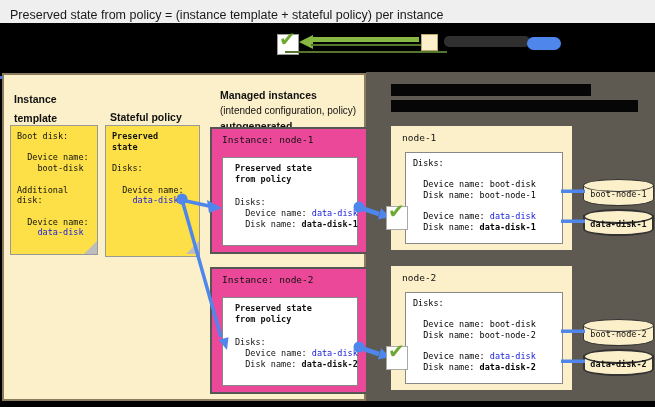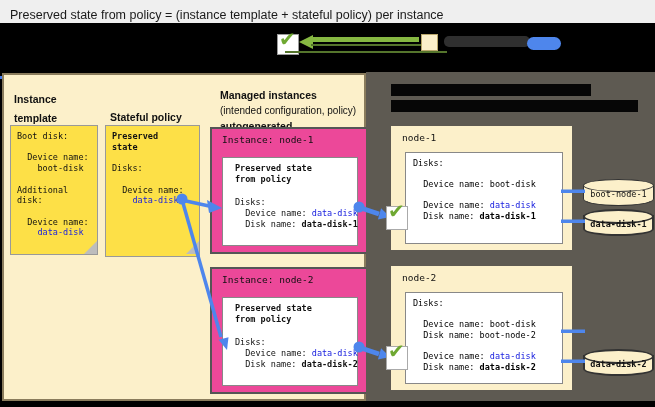--- a/index.html
+++ b/index.html
@@ -161,20 +161,21 @@
 <div class="abs right-panel">
   <div class="abs redact" style="left:25px;top:12px;width:200px;height:12px;"></div>
   <div class="abs redact" style="left:25px;top:28px;width:247px;height:12px;"></div>
 
   <div class="abs node-box" style="left:25px;top:54px;width:181px;height:124px;">
     <div class="node-label">node-1</div>
     <div class="node-inner">
         <div class="ln"><span class="p">Disks:</span></div>
         <div class="ln"><span class="p"> </span></div>
         <div class="ln"><span class="p">  Device name: boot-disk</span></div>
+        <div class="ln"><span class="p">  Disk name: boot-node-1</span></div>
         <div class="ln"><span class="p"> </span></div>
         <div class="ln"><span class="p">  Device name: </span><span class="b">data-disk</span></div>
         <div class="ln"><span class="p">  Disk name: </span><span class="s">data-disk-1</span></div>
       </div>
   </div>
 
   <div class="abs node-box" style="left:25px;top:194px;width:181px;height:124px;">
     <div class="node-label">node-2</div>
     <div class="node-inner">
         <div class="ln"><span class="p">Disks:</span></div>
@@ -185,20 +186,23 @@
         <div class="ln"><span class="p">  Device name: </span><span class="b">data-disk</span></div>
         <div class="ln"><span class="p">  Disk name: </span><span class="s">data-disk-2</span></div>
       </div>
   </div>
 
   <div class="abs cyl" style="left:217px;top:113px;">
     <div class="lbl">boot-node-1</div>
   </div>
   <div class="abs cyl bold" style="left:217px;top:143px;">
     <div class="lbl">data-disk-1</div>
+  </div>
+  <div class="abs cyl" style="left:217px;top:253px;">
+    <div class="lbl">boot-node-2</div>
   </div>
   <div class="abs cyl bold" style="left:217px;top:283px;">
     <div class="lbl">data-disk-2</div>
   </div>
 </div>
 
 <div class="abs check-float" style="left:386px;top:206px;">
   <span class="chk-glyph">✔</span>
 </div>
 <div class="abs check-float" style="left:386px;top:346px;">

